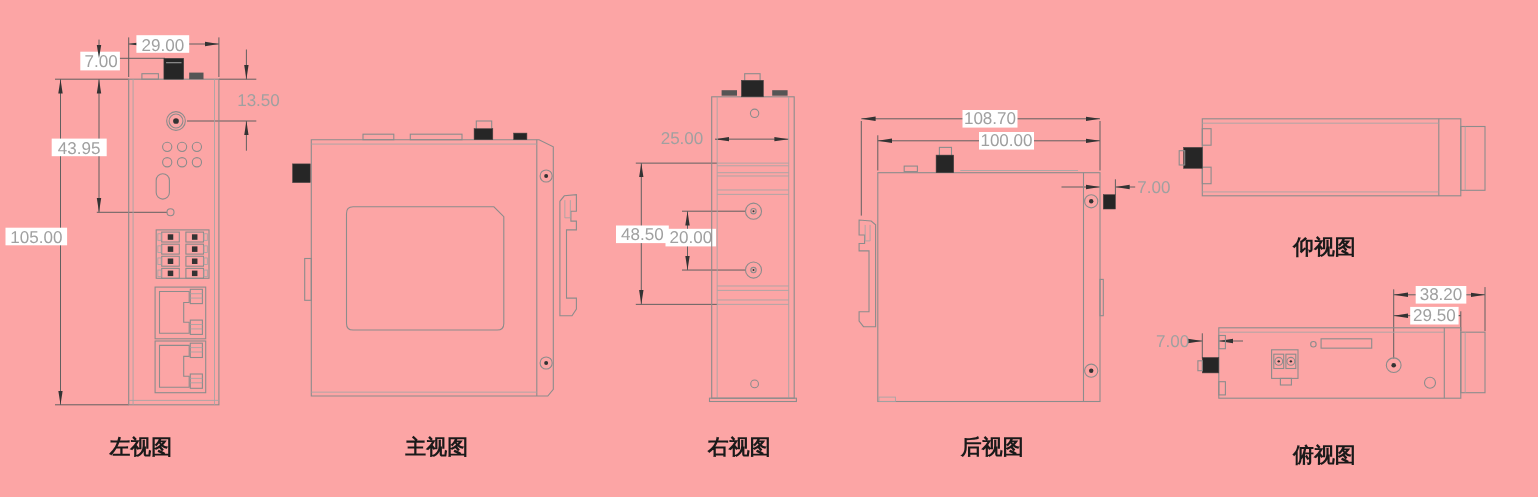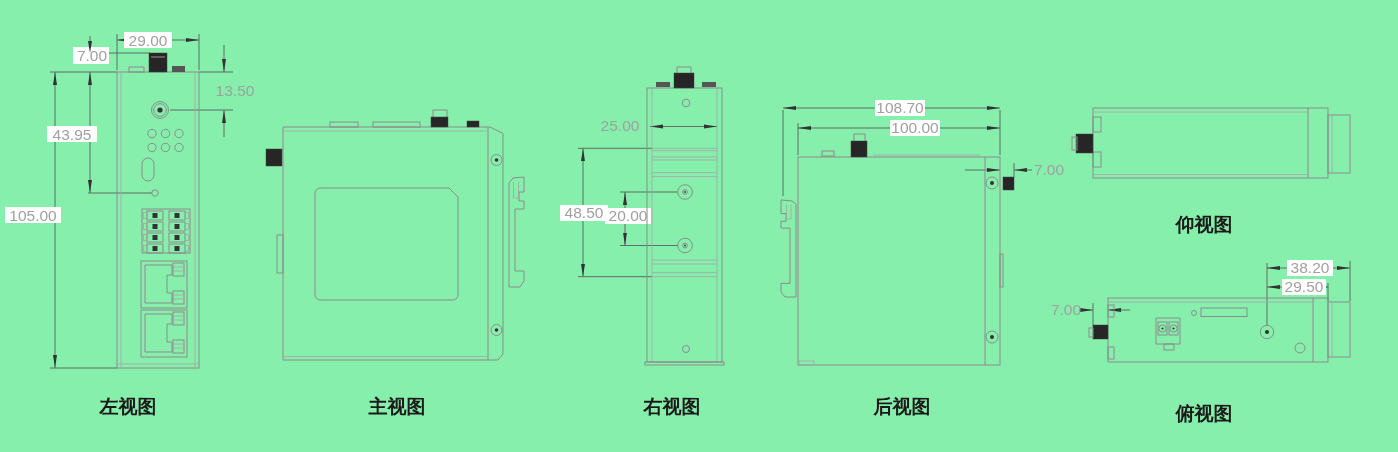--- a/index.html
+++ b/index.html
@@ -1,16 +1,16 @@
 <!DOCTYPE html>
 <html><head>
 <meta charset="utf-8">
 <style>
   html,body{margin:0;padding:0;background:#fff;}
-  #canvas{position:relative;width:1398px;height:452px;background:#86efac;overflow:hidden;}
+  #canvas{position:relative;width:1398px;height:452px;background:#fca5a5;overflow:hidden;}
   .o{fill:none;stroke:#8c8c8c;stroke-width:1;}
   .ol{fill:none;stroke:#a5a5a5;stroke-width:0.8;}
   .d{fill:none;stroke:#5f5f5f;stroke-width:0.9;}
   .blk{fill:#262626;stroke:#444;stroke-width:0.5;}
   .gry{fill:#555;stroke:none;}
   .dot{fill:#333;stroke:none;}
   .wbg{fill:#fff;stroke:none;}
   .ah{fill:#333;stroke:none;}
   text.dim{font-family:"Liberation Sans",sans-serif;font-size:15.5px;fill:#a0a0a0;text-anchor:middle;}
   text.vlabel{font-family:"DejaVu Sans","Liberation Sans",sans-serif;font-size:19px;font-weight:bold;fill:#1a1a1a;text-anchor:middle;}

